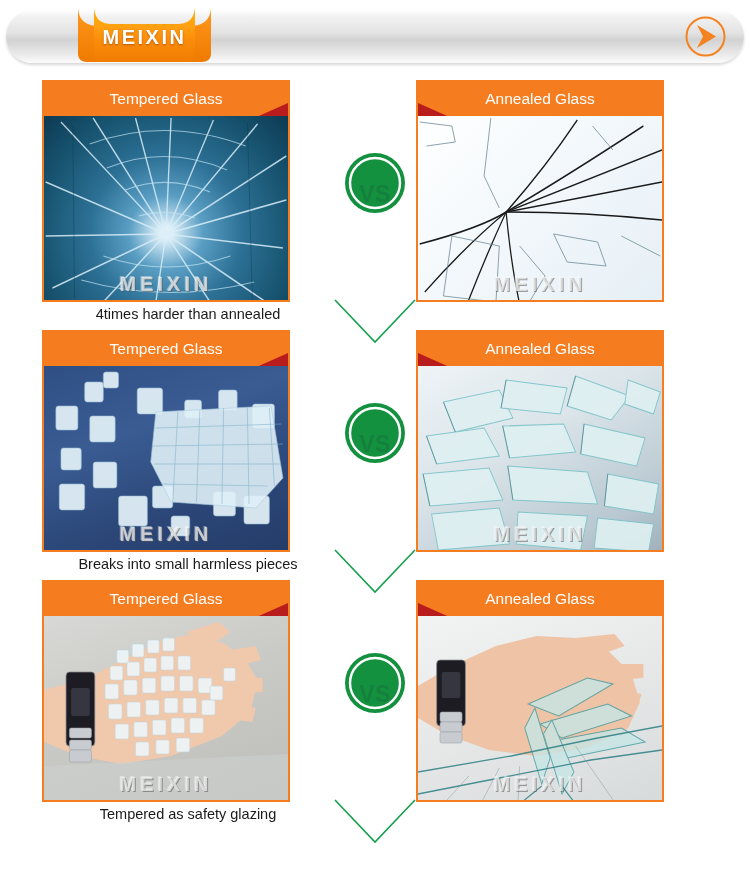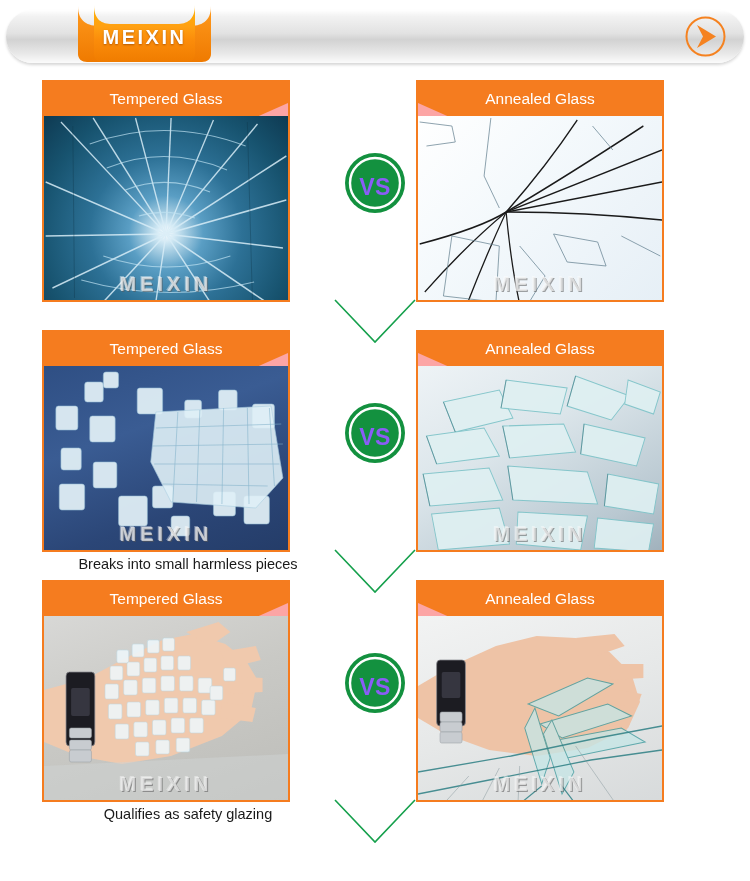--- a/index.html
+++ b/index.html
@@ -98,21 +98,21 @@
     width: 750px;
     height: 250px;
   }
   .card {
     position: absolute;
     top: 0;
     width: 248px;
     height: 222px;
     border: 2px solid #f57c1f;
     box-sizing: border-box;
-    background: #fca5a5;
+    background: #b91c1c;
     overflow: hidden;
   }
   .card.left  { left: 42px; }
   .card.right { left: 416px; }
 
   
   .card-banner {
     position: relative;
     width: 100%;
     height: 34px;
@@ -197,27 +197,27 @@
   .vs-badge {
     position: absolute;
     left: 344px;
     top: 72px;
     width: 62px;
     height: 62px;
     z-index: 20;
   }
   .vs-badge .vs-text {
     position: absolute;
-    left: 0; top: 4px;
+    left: 0; top: 11px;
     width: 62px;
     height: 62px;
     display: flex;
     align-items: center;
     justify-content: center;
-    color: #8b5cf6;
+    color: #15803d;
     font-size: 23px;
     font-weight: bold;
     letter-spacing: 0.5px;
     text-align: center;
   }
 
   
   .connector {
     position: absolute;
     left: 333px;
@@ -335,20 +335,21 @@
     </div>
 
     <div class="vs-badge">
       <svg width="62" height="62" viewBox="0 0 62 62" xmlns="http://www.w3.org/2000/svg">
         <circle cx="31" cy="31" r="30" fill="#13913f"></circle>
         <circle cx="31" cy="31" r="25" fill="none" stroke="#ffffff" stroke-width="2.4"></circle>
       </svg>
       <div class="vs-text">VS</div>
     </div>
 
+    <div class="caption left">4times harder than annealed</div>
 
     <div class="connector" style="top:218px;">
       <svg width="84" height="46" viewBox="0 0 84 46" xmlns="http://www.w3.org/2000/svg">
         <path d="M2,2 L42,44 L82,2" fill="none" stroke="#15a04c" stroke-width="1.6"></path>
       </svg>
     </div>
   </div>
 
   <div class="row">
 
@@ -557,21 +558,21 @@
     </div>
 
     <div class="vs-badge">
       <svg width="62" height="62" viewBox="0 0 62 62" xmlns="http://www.w3.org/2000/svg">
         <circle cx="31" cy="31" r="30" fill="#13913f"></circle>
         <circle cx="31" cy="31" r="25" fill="none" stroke="#ffffff" stroke-width="2.4"></circle>
       </svg>
       <div class="vs-text">VS</div>
     </div>
 
-    <div class="caption left">Qualifies as safety glazing</div>
+    <div class="caption left">Tempered as safety glazing</div>
 
     <div class="connector" style="top:218px;">
       <svg width="84" height="46" viewBox="0 0 84 46" xmlns="http://www.w3.org/2000/svg">
         <path d="M2,2 L42,44 L82,2" fill="none" stroke="#15a04c" stroke-width="1.6"></path>
       </svg>
     </div>
   </div>
 
 </div>
 

